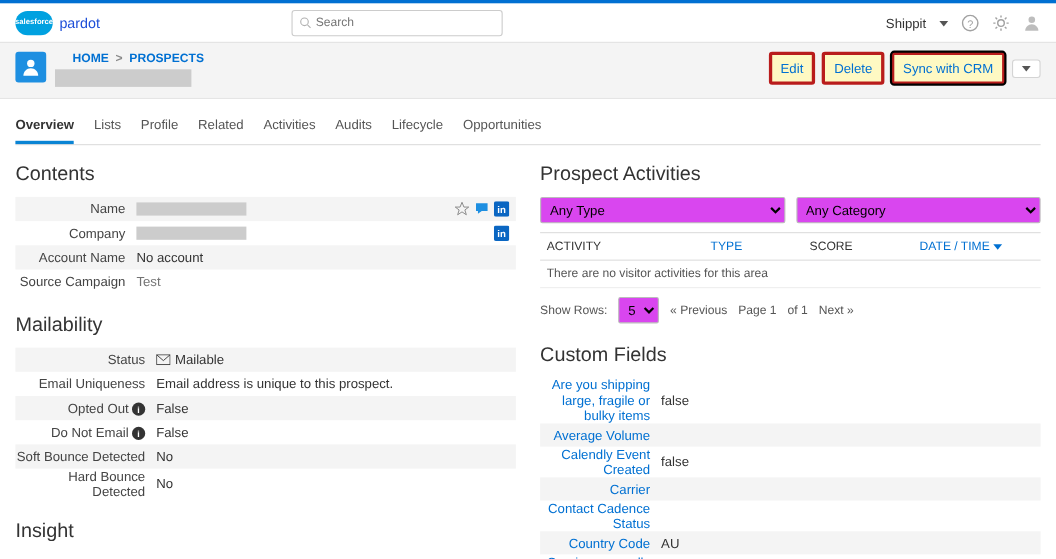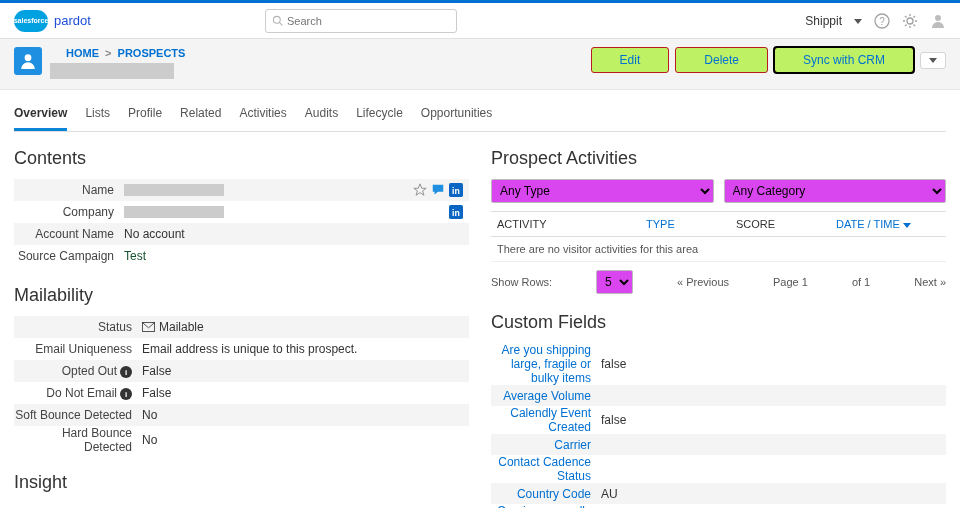--- a/index.html
+++ b/index.html
@@ -16,51 +16,51 @@
 .org-name { font-size: 12px; color: #333; }
 .topbar-icon { width: 16px; height: 16px; opacity: 0.55; cursor: pointer; }
 .header-bar { background: #f4f4f4; padding: 8px 14px 10px 14px; display: flex; align-items: flex-start; border-bottom: 1px solid #e5e5e5; }
 .header-icon { width: 28px; height: 28px; background: #1e8fe1; border-radius: 3px; margin-right: 8px; display: flex; align-items: center; justify-content: center; }
 .header-info { flex: 1; }
 .breadcrumb { font-size: 11px; font-weight: bold; margin-left: 16px; }
 .breadcrumb a { color: #0070d2; text-decoration: none; }
 .breadcrumb .sep { color: #888; margin: 0 3px; }
 .redacted-line { background: #ccc; height: 16px; width: 124px; margin-top: 4px; }
 .header-actions { display: flex; gap: 6px; align-items: center; }
-.btn { background: #bef264; border: 1px solid #b91c1c; border-radius: 3px; padding: 5px 28px; font-size: 12px; color: #0070d2; cursor: pointer; }
+.btn { background: #fef9c3; border: 3px solid #b91c1c; border-radius: 3px; padding: 5px 8px; font-size: 12px; color: #0070d2; cursor: pointer; }
 .btn.sync { color: #0070d2; outline: 2px solid #000; outline-offset: -1px; }
 .btn-caret { background: #fff; border: 1px solid #d4d4d4; border-radius: 3px; padding: 5px 8px; cursor: pointer; display: flex; align-items: center; }
 .content-wrap { padding: 0 14px 14px 14px; }
 .tabs { display: flex; gap: 18px; border-bottom: 1px solid #ddd; margin-top: 6px; }
 .tab { padding: 10px 0 8px 0; font-size: 12px; color: #555; cursor: pointer; }
 .tab.active { font-weight: bold; color: #333; border-bottom: 3px solid #0a84d4; }
 .two-col { display: flex; gap: 22px; margin-top: 16px; }
 .left-col { flex: 1; min-width: 0; }
 .right-col { flex: 1; min-width: 0; }
 .section-title { font-size: 18px; font-weight: 400; color: #333; margin-bottom: 10px; }
 .field-row { display: flex; align-items: center; min-height: 22px; font-size: 12px; }
 .field-row:nth-child(odd) { background: #f4f4f4; }
 .field-label { width: 110px; text-align: right; padding-right: 10px; color: #444; }
 .field-value { flex: 1; color: #333; padding-right: 6px; display: flex; align-items: center; }
-.link { color: #14532d; }
+.link { color: #737373; }
 .redacted-value { background: #ccc; height: 12px; width: 90px; display: inline-block; }
 .redacted-value.long { width: 100px; }
 .row-icons { margin-left: auto; display: flex; gap: 4px; align-items: center; }
 .icon-sm { width: 14px; height: 14px; }
 .info-badge { display: inline-flex; align-items: center; justify-content: center; width: 12px; height: 12px; border-radius: 50%; background: #333; color: #fff; font-size: 8px; font-weight: bold; margin-left: 3px; }
 .select-box { border: 1px solid #bbb; padding: 3px 4px; font-size: 12px; border-radius: 2px; background: #d946ef; }
 .activity-filters { display: flex; gap: 10px; margin-bottom: 8px; }
 .activity-filters select { flex: 1; }
 .activity-head { display: flex; border-top: 1px solid #ddd; border-bottom: 1px solid #ddd; padding: 6px 0; font-size: 11px; }
 .activity-head .col1 { flex: 1.1; padding-left: 6px; }
 .activity-head .col2 { width: 90px; color: #0070d2; }
 .activity-head .col3 { width: 100px; }
 .activity-head .col4 { width: 110px; color: #0070d2; }
 .activity-empty { padding: 6px; font-size: 11px; color: #555; border-bottom: 1px solid #eee; }
-.pagination { display: flex; align-items: center; gap: 10px; justify-content: space-between; margin-top: 8px; font-size: 11px; color: #555; }
+.pagination { display: flex; align-items: center; gap: 10px; justify-content: flex-start; margin-top: 8px; font-size: 11px; color: #555; }
 .custom-row { display: flex; align-items: center; min-height: 21px; font-size: 12px; }
 .custom-row:nth-child(even) { background: #f4f4f4; }
 .custom-label { width: 110px; text-align: right; padding-right: 10px; }
 .custom-label a { color: #0070d2; text-decoration: none; }
 .custom-value { flex: 1; color: #333; }
 svg { display: block; }
 .mail-icon { width: 13px; height: 10px; margin-right: 4px; }
 .caret-down { width: 0; height: 0; border-left: 4px solid transparent; border-right: 4px solid transparent; border-top: 5px solid #555; display: inline-block; vertical-align: middle; }
 </style>
 </head>

